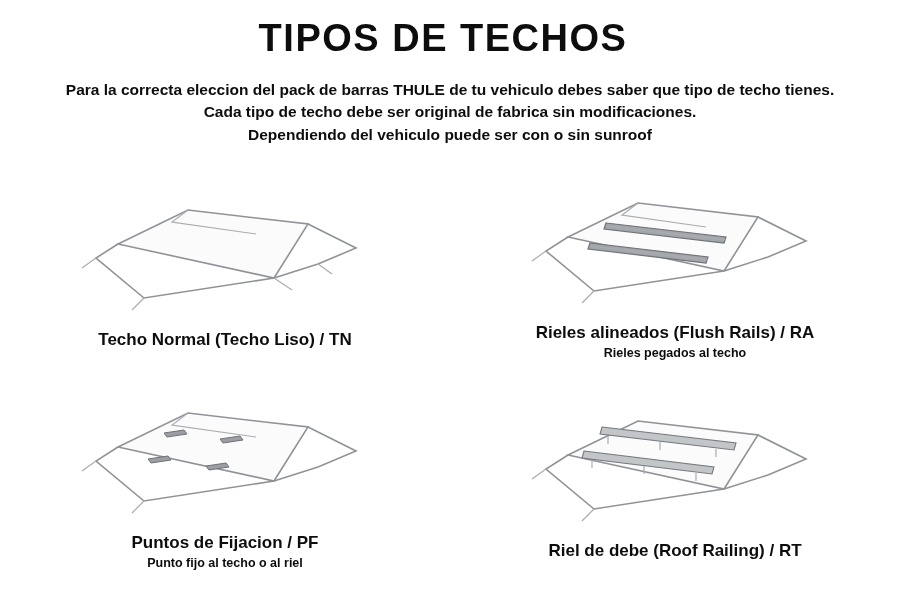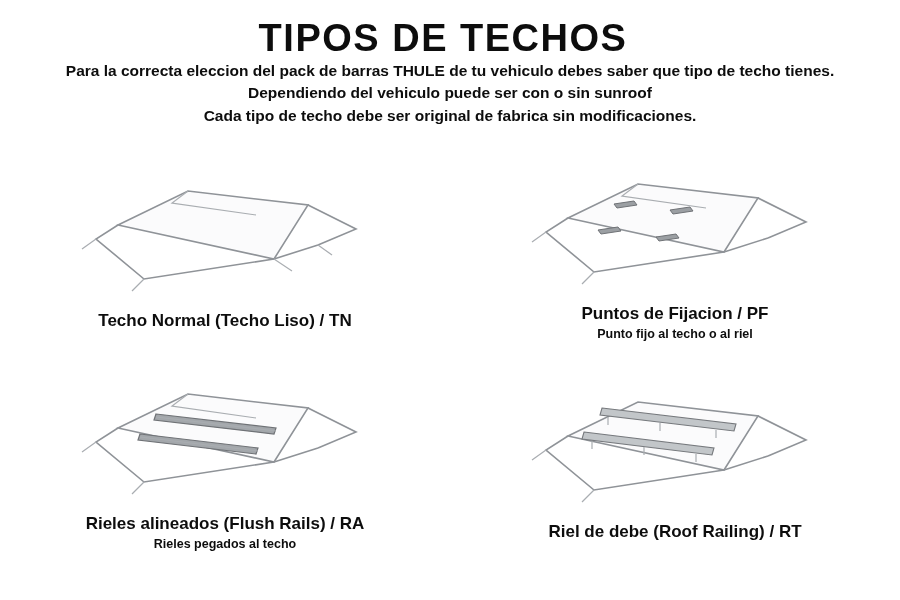--- a/index.html
+++ b/index.html
@@ -22,21 +22,21 @@
   .title {
     text-align: center;
     font-size: 38px;
     font-weight: bold;
     letter-spacing: 1.5px;
     margin: 18px 14px 0 0;
     line-height: 1.1;
   }
   .subtitle-block {
     text-align: center;
-    margin-top: 0;
+    margin-top: 19px;
   }
   .subtitle-line {
     font-size: 15.5px;
     font-weight: bold;
     line-height: 1.45;
   }
   .grid {
     position: relative;
     margin-top: 18px;
     display: grid;
@@ -108,22 +108,22 @@
 </style>
 </head>
 <body>
 
 <div class="page">
 
   <h1 class="title">TIPOS DE TECHOS</h1>
 
   <div class="subtitle-block">
     <div class="subtitle-line">Para la correcta eleccion del pack de barras THULE de tu vehiculo debes saber que tipo de techo tienes.</div>
+    <div class="subtitle-line">Cada tipo de techo debe ser original de fabrica sin modificaciones.</div>
     <div class="subtitle-line">Dependiendo del vehiculo puede ser con o sin sunroof</div>
-    <div class="subtitle-line">Cada tipo de techo debe ser original de fabrica sin modificaciones.</div>
   </div>
 
   <div class="grid">
 
     <div class="cell">
       <div class="art">
         <svg viewBox="0 0 330 140" xmlns="http://www.w3.org/2000/svg">
 
           <path class="roof-fill" d="M58 58 L128 24 L248 38 L214 92 Z"></path>
 
@@ -135,20 +135,41 @@
           <path class="outline-soft" d="M84 112 L72 124"></path>
 
           <path class="outline-soft" d="M128 24 L112 36 L196 48"></path>
 
           <path class="outline-soft" d="M214 92 L232 104"></path>
           <path class="outline-soft" d="M258 78 L272 88"></path>
         </svg>
       </div>
       <div class="cap-main">Techo Normal (Techo Liso) / TN</div>
       <div class="cap-sub"></div>
+    </div>
+
+    <div class="cell">
+      <div class="art">
+        <svg viewBox="0 0 330 140" xmlns="http://www.w3.org/2000/svg">
+          <path class="roof-fill" d="M58 58 L128 24 L248 38 L214 92 Z"></path>
+          <path class="outline" d="M248 38 L296 62 L258 78"></path>
+          <path class="outline" d="M214 92 L258 78"></path>
+          <path class="outline" d="M58 58 L36 72 L84 112 L214 92"></path>
+          <path class="outline-soft" d="M36 72 L22 82"></path>
+          <path class="outline-soft" d="M84 112 L72 124"></path>
+          <path class="outline-soft" d="M128 24 L112 36 L196 48"></path>
+
+          <path class="rail-dark" d="M96 44 L216 58 L214 64 L94 50 Z"></path>
+          <path class="rail-dark" d="M80 64 L198 78 L196 84 L78 70 Z"></path>
+          <path class="outline-soft" d="M96 47 L216 61"></path>
+          <path class="outline-soft" d="M80 67 L198 81"></path>
+        </svg>
+      </div>
+      <div class="cap-main">Rieles alineados (Flush Rails) / RA</div>
+      <div class="cap-sub">Rieles pegados al techo</div>
     </div>
 
     <div class="cell">
       <div class="art">
         <svg viewBox="0 0 330 140" xmlns="http://www.w3.org/2000/svg">
           <path class="roof-fill" d="M58 58 L128 24 L248 38 L214 92 Z"></path>
           <path class="outline" d="M248 38 L296 62 L258 78"></path>
           <path class="outline" d="M214 92 L258 78"></path>
           <path class="outline" d="M58 58 L36 72 L84 112 L214 92"></path>
           <path class="outline-soft" d="M36 72 L22 82"></path>
@@ -156,41 +177,20 @@
           <path class="outline-soft" d="M128 24 L112 36 L196 48"></path>
 
           <path class="pad" d="M104 44 L124 41 L127 45 L107 48 Z"></path>
           <path class="pad" d="M160 50 L180 47 L183 51 L163 54 Z"></path>
           <path class="pad" d="M88 70 L108 67 L111 71 L91 74 Z"></path>
           <path class="pad" d="M146 77 L166 74 L169 78 L149 81 Z"></path>
         </svg>
       </div>
       <div class="cap-main">Puntos de Fijacion / PF</div>
       <div class="cap-sub">Punto fijo al techo o al riel</div>
-    </div>
-
-    <div class="cell">
-      <div class="art">
-        <svg viewBox="0 0 330 140" xmlns="http://www.w3.org/2000/svg">
-          <path class="roof-fill" d="M58 58 L128 24 L248 38 L214 92 Z"></path>
-          <path class="outline" d="M248 38 L296 62 L258 78"></path>
-          <path class="outline" d="M214 92 L258 78"></path>
-          <path class="outline" d="M58 58 L36 72 L84 112 L214 92"></path>
-          <path class="outline-soft" d="M36 72 L22 82"></path>
-          <path class="outline-soft" d="M84 112 L72 124"></path>
-          <path class="outline-soft" d="M128 24 L112 36 L196 48"></path>
-
-          <path class="rail-dark" d="M96 44 L216 58 L214 64 L94 50 Z"></path>
-          <path class="rail-dark" d="M80 64 L198 78 L196 84 L78 70 Z"></path>
-          <path class="outline-soft" d="M96 47 L216 61"></path>
-          <path class="outline-soft" d="M80 67 L198 81"></path>
-        </svg>
-      </div>
-      <div class="cap-main">Rieles alineados (Flush Rails) / RA</div>
-      <div class="cap-sub">Rieles pegados al techo</div>
     </div>
 
     <div class="cell">
       <div class="art">
         <svg viewBox="0 0 330 140" xmlns="http://www.w3.org/2000/svg">
           <path class="roof-fill" d="M58 58 L128 24 L248 38 L214 92 Z"></path>
           <path class="outline" d="M248 38 L296 62 L258 78"></path>
           <path class="outline" d="M214 92 L258 78"></path>
           <path class="outline" d="M58 58 L36 72 L84 112 L214 92"></path>
           <path class="outline-soft" d="M36 72 L22 82"></path>

